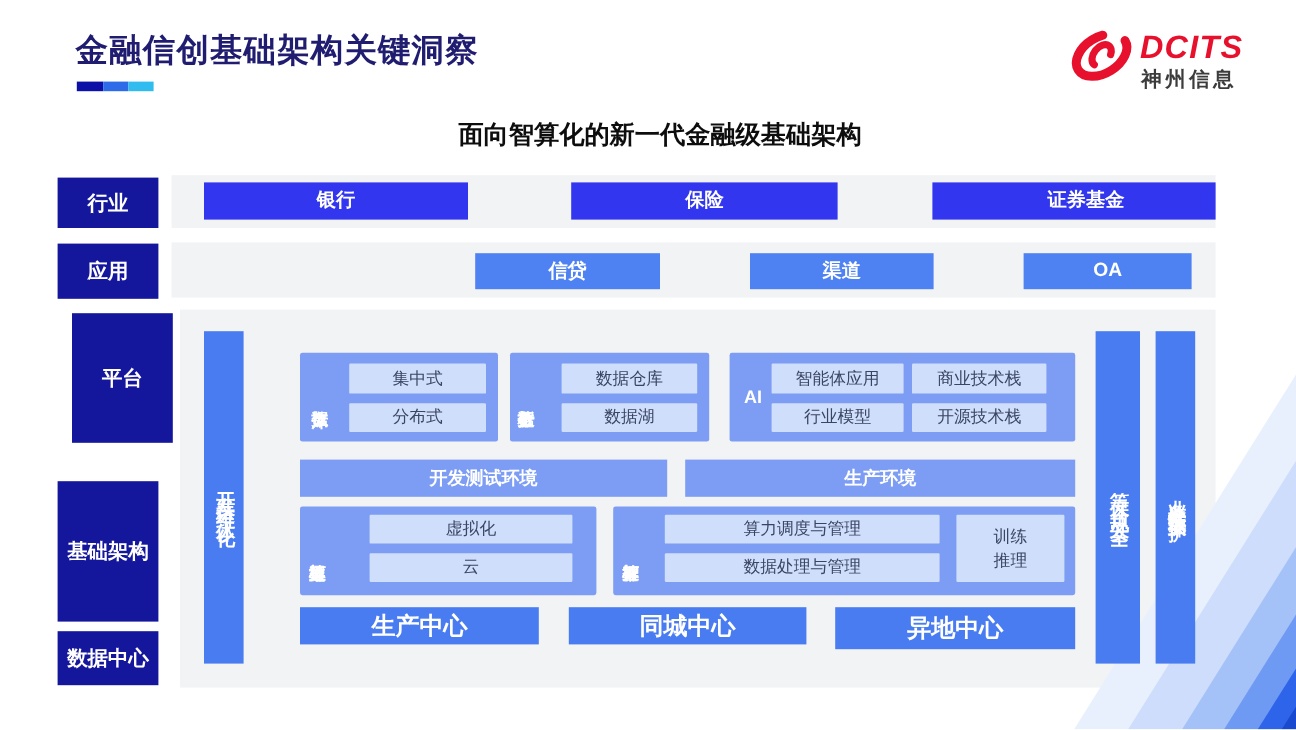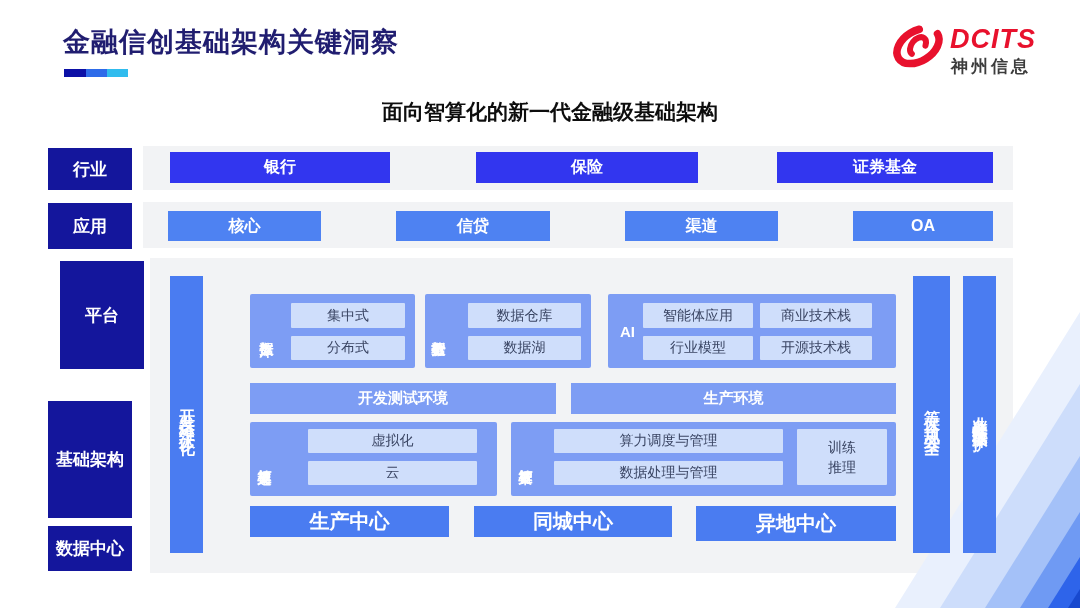--- a/index.html
+++ b/index.html
@@ -70,23 +70,22 @@
     <polygon points="895,608 1080,312 1080,608" fill="#e9f0fd"></polygon>
     <polygon points="940,608 1080,384 1080,608" fill="#cdddfb"></polygon>
     <polygon points="985,608 1080,456 1080,608" fill="#a4c1f8"></polygon>
     <polygon points="1020,608 1080,512 1080,608" fill="#6f9af3"></polygon>
     <polygon points="1048,608 1080,557 1080,608" fill="#2e64ea"></polygon>
     <polygon points="1068,608 1080,589 1080,608" fill="#1849cf"></polygon>
   </svg>
 
   <div class="abs btn btn1 flexc" style="left:170px;top:152px;width:220px;height:31px;">银行</div>
   <div class="abs btn btn1 flexc" style="left:476px;top:152px;width:222px;height:31px;">保险</div>
-  <div class="abs btn btn1 flexc" style="left:777px;top:152px;width:216px;height:31px;">证券基金</div>
+  <div class="abs btn btn1 flexc" style="left:777px;top:152px;width:216px;height:31px;padding-left:20px;">证券基金</div>
 
-  <div class="abs btn btn2 flexc" style="left:168px;top:211px;width:153px;height:30px;">核心</div>
   <div class="abs btn btn2 flexc" style="left:396px;top:211px;width:154px;height:30px;">信贷</div>
   <div class="abs btn btn2 flexc" style="left:853px;top:211px;width:140px;height:30px;">OA</div>
   <div class="abs btn btn2 flexc" style="left:625px;top:211px;width:153px;height:30px;">渠道</div>
 
   <div class="abs bluebar flexc vtext" style="left:170px;top:276px;width:33px;height:277px;font-size:16px;letter-spacing:5px;">开发运维一体化</div>
   <div class="abs bluebar flexc vtext" style="left:913px;top:276px;width:37px;height:277px;font-size:16px;letter-spacing:6px;">等保合规安全</div>
   <div class="abs bluebar flexc vtext" style="left:963px;top:276px;width:33px;height:277px;font-size:15px;letter-spacing:2px;">业务连续性及数据保护</div>
 
   <div class="abs group" style="left:250px;top:294px;width:165px;height:74px;">
     <div class="abs glabel vtext" style="left:8px;top:50%;transform:translateY(-50%);">数据库</div>

